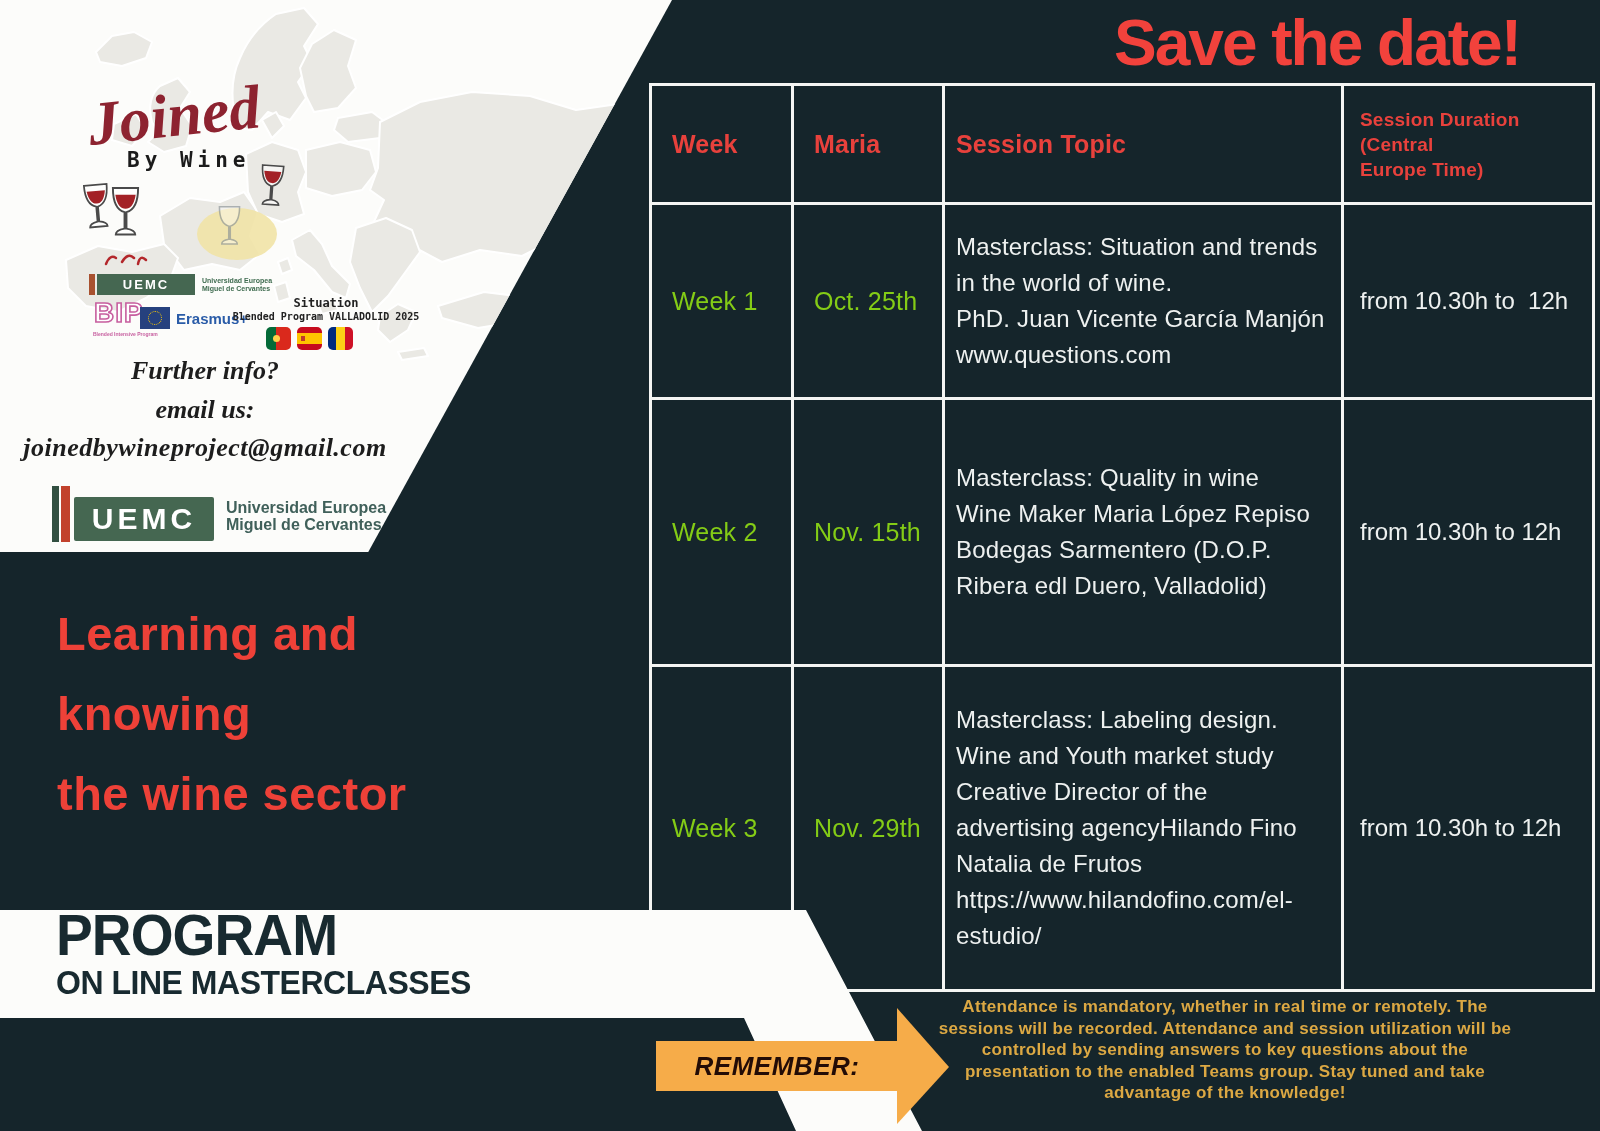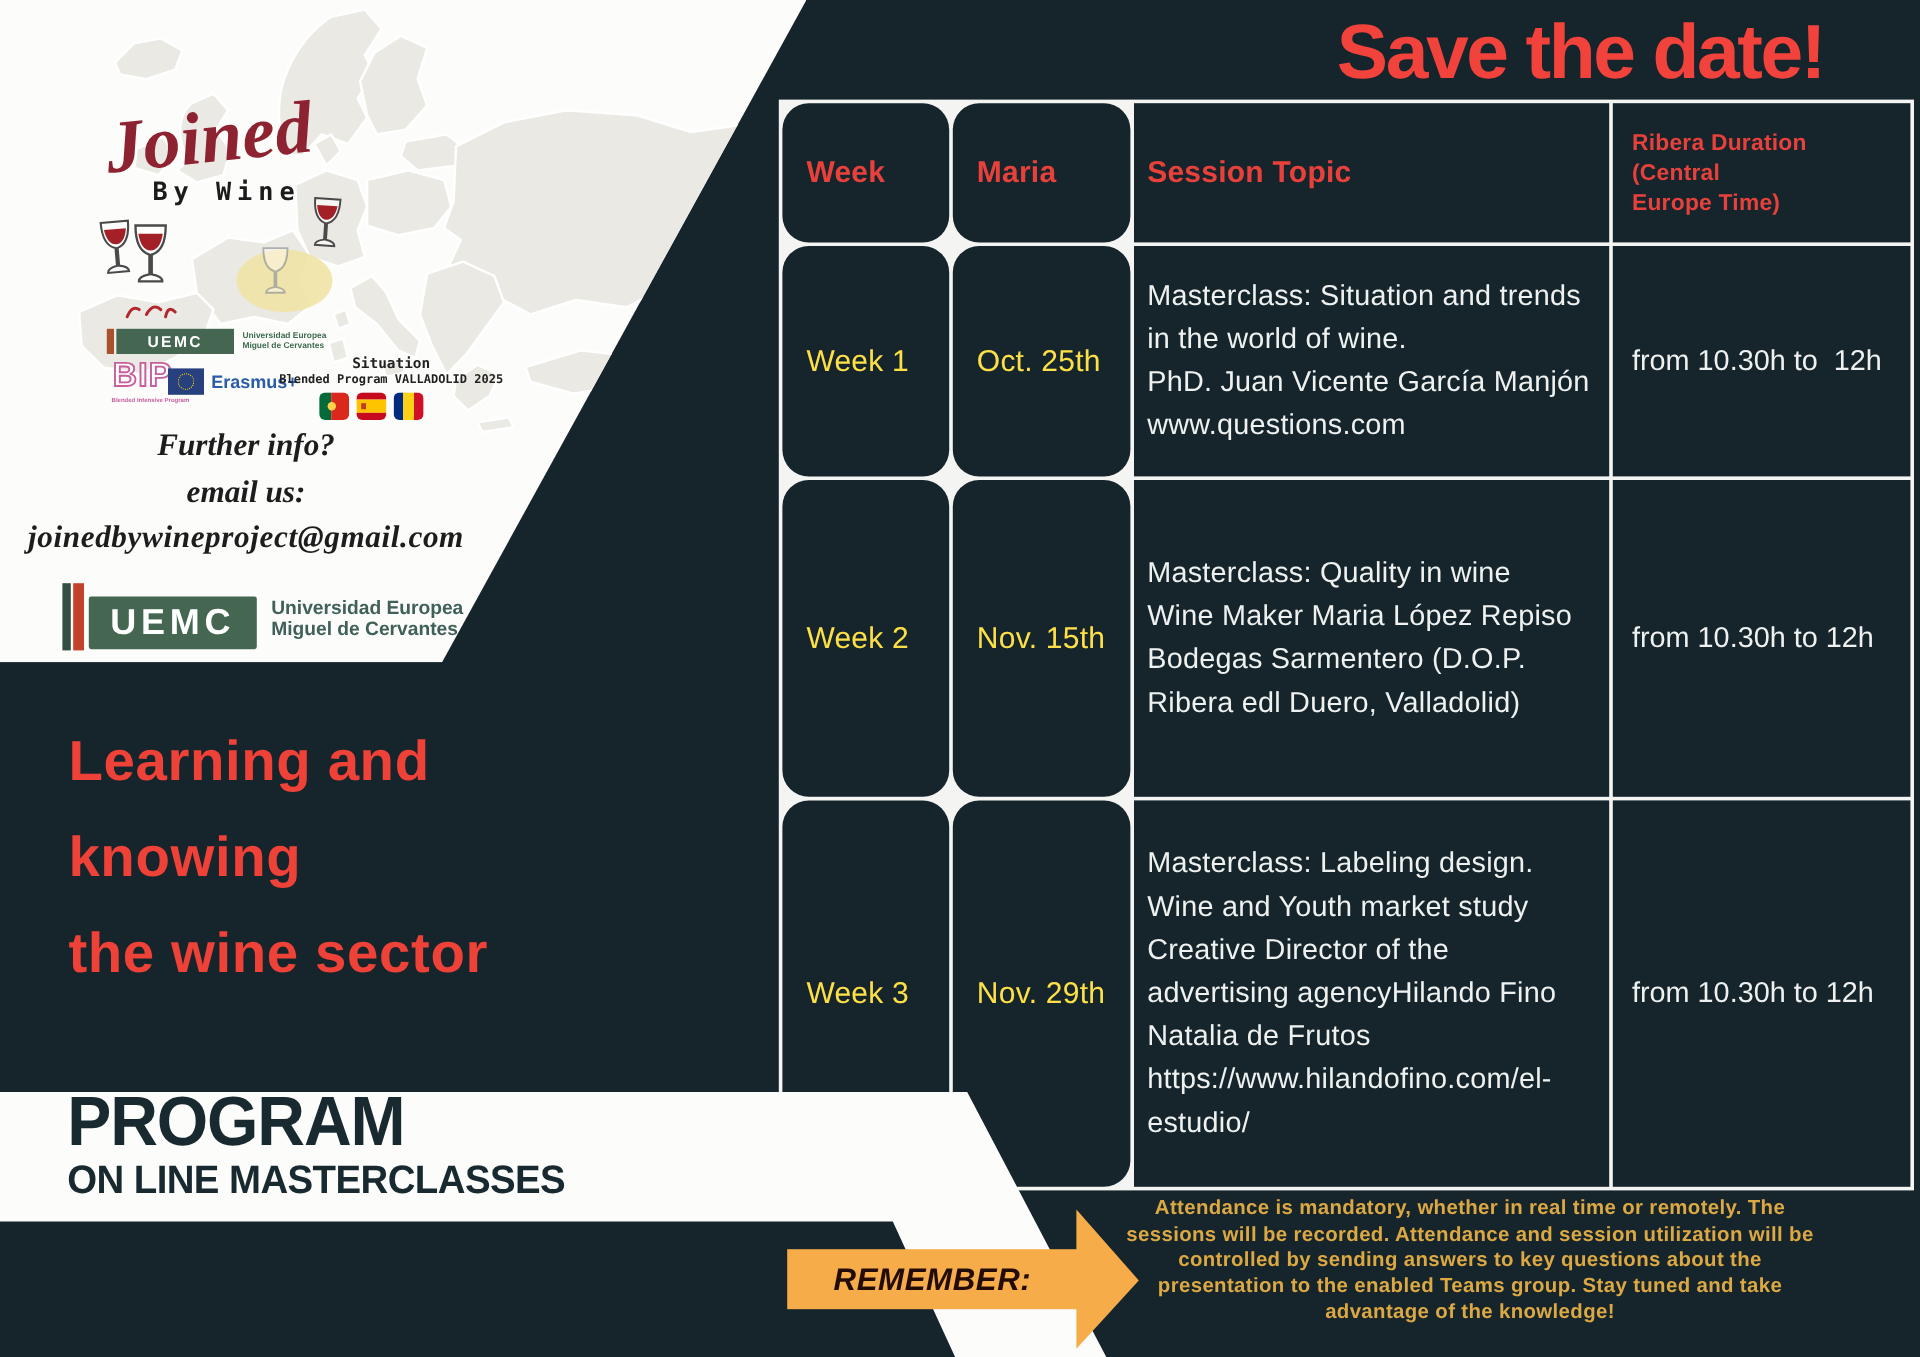--- a/index.html
+++ b/index.html
@@ -9,26 +9,26 @@
   }
   
   .stable{
     position:absolute;left:649px;top:83px;width:946px;height:909px;
     background:#f4f5f3;display:grid;padding:3px;gap:3px;box-sizing:border-box;
     grid-template-columns:139px 148px 396px 1fr;
     grid-template-rows:116px 192px 264px 1fr;
     z-index:1;
   }
   .cell{background:#15252b;display:flex;align-items:center;box-sizing:border-box;}
-  .cell.week,.cell.date{padding-left:20px;border-radius:22px;}
+  .cell.week,.cell.date{padding-left:20px;}
   .cell.topic{padding-left:11px;flex-direction:column;align-items:flex-start;justify-content:center;}
   .cell.dur{padding-left:16px;padding-right:8px;}
   .hdr{color:#e8413c;font-weight:bold;font-size:25px;letter-spacing:.2px;}
   .hdr.small{font-size:19px;line-height:25px;white-space:pre-wrap;}
-  .body-text{color:#fde047;font-size:25px;letter-spacing:.2px;}
+  .body-text{color:#84cc16;font-size:25px;letter-spacing:.2px;}
   .topic-text{color:#eef1f0;font-size:24px;line-height:36px;white-space:pre-line;letter-spacing:.2px;}
   .dur-text{color:#eef1f0;font-size:24px;white-space:pre-wrap;}
   .link-text{text-decoration:none;cursor:pointer;}
   
   .savedate{
     position:absolute;left:1070px;top:0px;width:494px;height:86px;z-index:1;
     display:flex;align-items:center;justify-content:center;
     color:#f2423c;font-size:64px;font-weight:bold;letter-spacing:-2px;
   }
   
@@ -138,21 +138,21 @@
     <div class="cell week">
         <span class="hdr">Week</span>
       </div>
     <div class="cell date">
         <span class="hdr">Maria</span>
       </div>
     <div class="cell topic">
         <span class="hdr">Session Topic</span>
       </div>
     <div class="cell dur">
-        <span class="hdr small">Ribera Duration  (Central
+        <span class="hdr small">Session Duration  (Central
 Europe Time)</span>
       </div>
 
     <div class="cell week">
         <span class="body-text">Week 1</span>
       </div>
     <div class="cell date">
         <span class="body-text">Oct. 25th</span>
       </div>
     <div class="cell topic">

